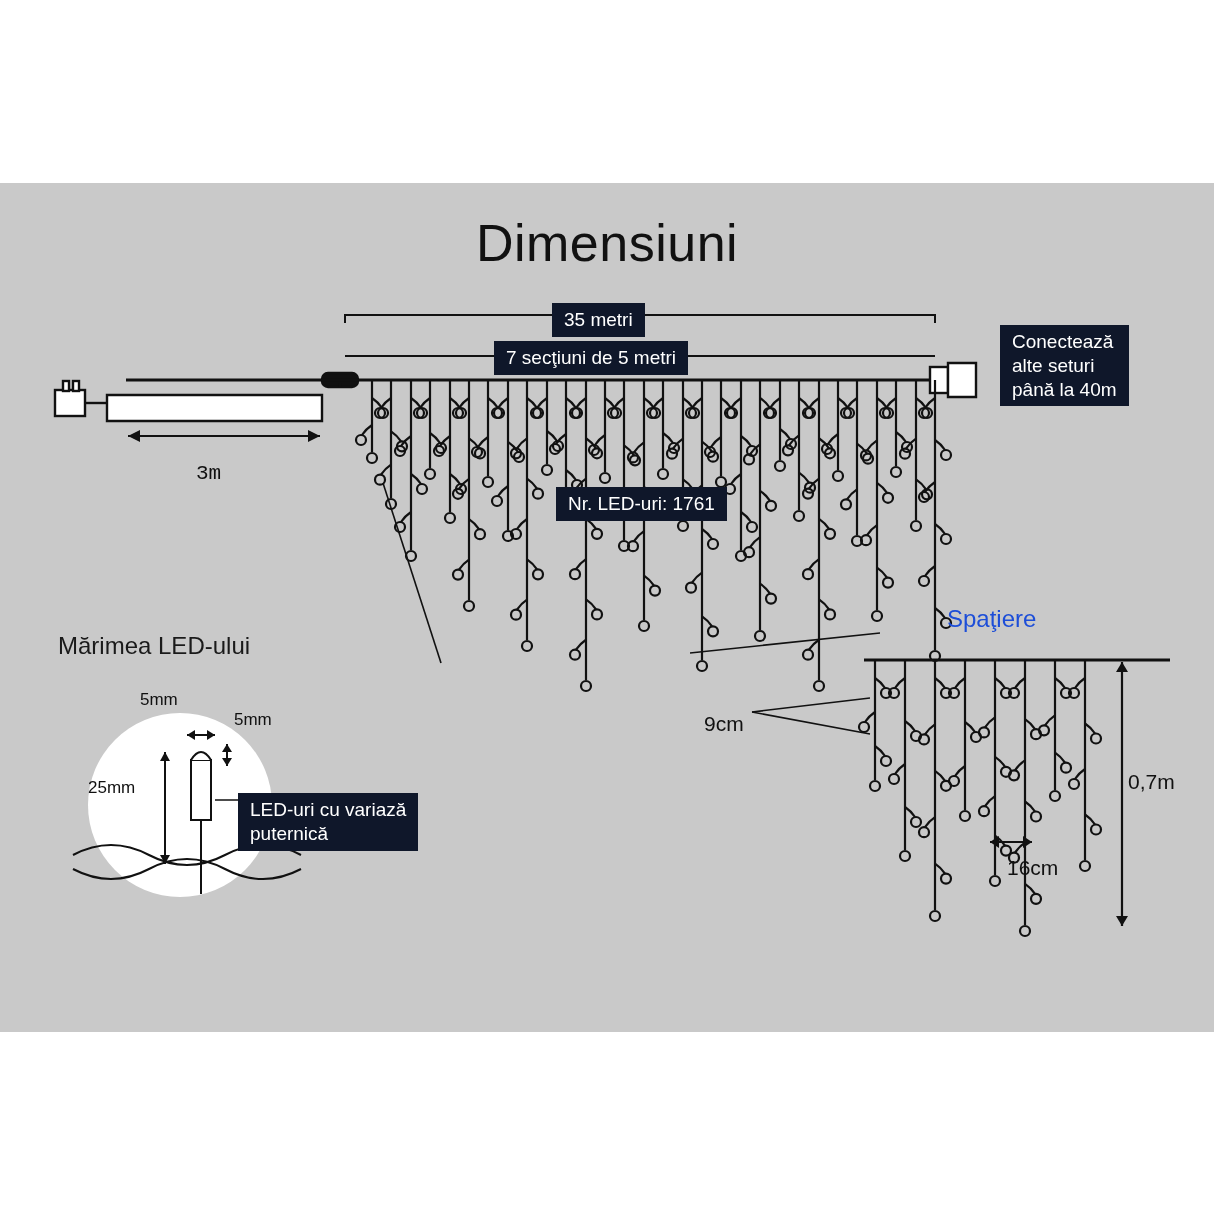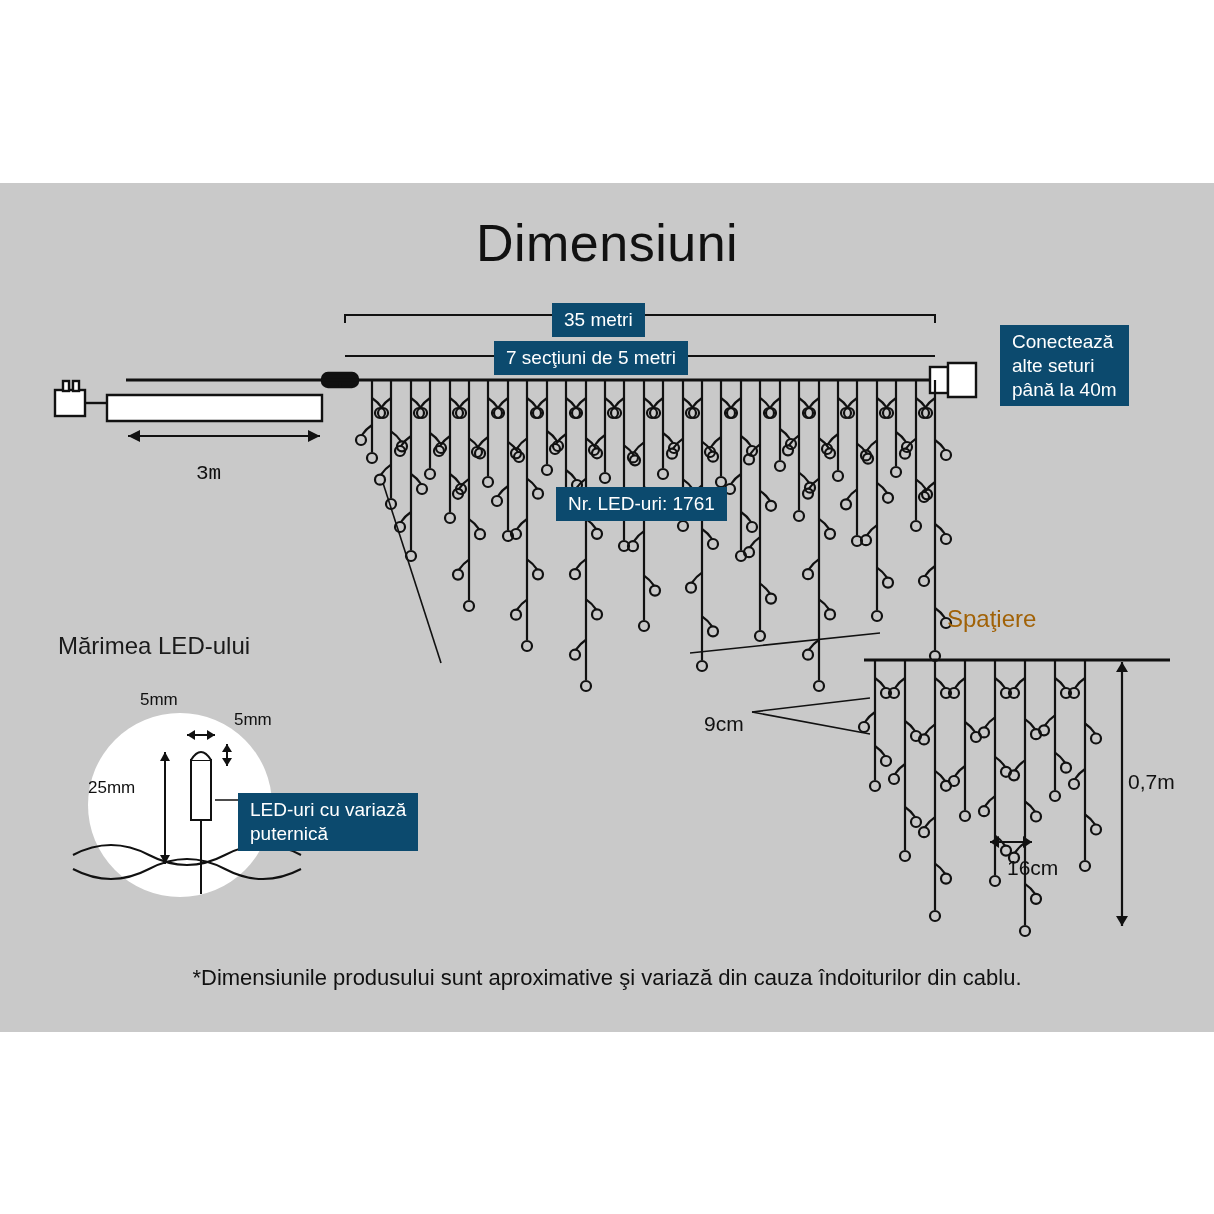--- a/index.html
+++ b/index.html
@@ -1,20 +1,20 @@
 <!DOCTYPE html>
 <html><head>
 <meta charset="utf-8">
 <style>
   html,body{margin:0;padding:0;background:#ffffff;}
   body{width:1214px;height:1214px;font-family:"Liberation Sans",sans-serif;}
   #stage{position:relative;width:1214px;height:1214px;background:#ffffff;overflow:hidden;}
   #panel{position:absolute;left:0;top:183px;width:1214px;height:849px;background:#c9c9c9;}
   .abs{position:absolute;}
-  .lbl{background:#0c4a6e;color:#fff;font-size:19px;padding:5px 12px;white-space:nowrap;line-height:1.25;}
+  .lbl{background:#0f172a;color:#fff;font-size:19px;padding:5px 12px;white-space:nowrap;line-height:1.25;}
   svg{display:block;}
   #title{left:0;top:213px;width:1214px;text-align:center;font-size:52px;color:#111;letter-spacing:.5px;}
   #logo{left:22px;top:205px;width:235px;height:125px;opacity:.55;}
   #logo .l1{font-family:"Liberation Serif",serif;font-size:21px;fill:#8a8a8a;letter-spacing:2px;}
   #logo .l2{font-family:"Liberation Serif",serif;font-style:italic;font-size:30px;fill:#8f8f8f;}
   #marimea{left:58px;top:632px;font-size:24px;color:#1a1a1a;}
   #spatiere{left:947px;top:605px;font-size:24px;color:#1a1a1a;}
   #footer{left:0;top:965px;width:1214px;text-align:center;font-size:22px;color:#111;}
   .dimtxt{font-size:21px;color:#111;}
 </style>
@@ -371,21 +371,21 @@
       <path d="M160 120 h60" stroke-width="1.6"></path>
     </g>
   </svg>
   <div class="abs dimtxt" style="left:140px;top:690px;font-size:17px;">5mm</div>
   <div class="abs dimtxt" style="left:234px;top:710px;font-size:17px;">5mm</div>
   <div class="abs dimtxt" style="left:88px;top:778px;font-size:17px;text-align:center;">25mm</div>
   <div class="abs lbl" style="left:238px;top:793px;white-space:pre;">LED-uri cu variază
 puternică</div>
 
   <div class="abs" id="spatiere"></div>
-  <div class="abs" style="left:947px;top:605px;font-size:24px;color:#a16207;text-align:center;">Spaţiere</div>
+  <div class="abs" style="left:947px;top:605px;font-size:24px;color:#1d4ed8;text-align:center;">Spaţiere</div>
   <svg class="abs" style="left:660px;top:630px" width="540" height="310">
     <g stroke="#111" fill="none" stroke-width="2.2">
       <path d="M204 30 h306" stroke-width="3"></path>
 
       <path d="M462 32 v264"></path>
       <path d="M462 32 l-6 10 h12z" fill="#111" stroke="none"></path>
       <path d="M462 296 l-6 -10 h12z" fill="#111" stroke="none"></path>
 
       <path d="M330 212 h42"></path>
       <path d="M330 212 l9 -6 v12z" fill="#111" stroke="none"></path>
@@ -476,14 +476,13 @@
           <circle cx="414" cy="154" r="5"></circle>
         <path d="M425 184.5 q6 4 10 10"></path>
           <circle cx="436" cy="199.5" r="5"></circle>
         <circle cx="425" cy="236" r="5"></circle>
       </g>
   </svg>
   <div class="abs dimtxt" style="left:704px;top:712px;">9cm</div>
   <div class="abs dimtxt" style="left:1007px;top:856px;">16cm</div>
   <div class="abs dimtxt" style="left:1128px;top:770px;">0,7m</div>
 
-  <div class="abs" id="footer">*Dimensiunile produsului sunt aproximative şi variază din cauza îndoiturilor din cablu.</div>
 </div>
 
 </body></html>

